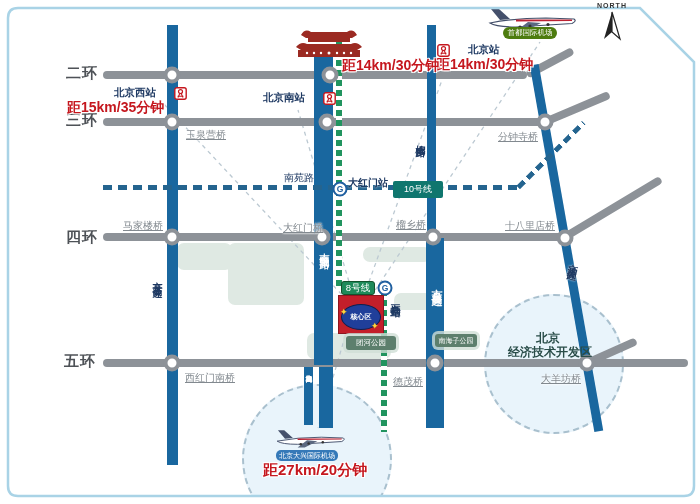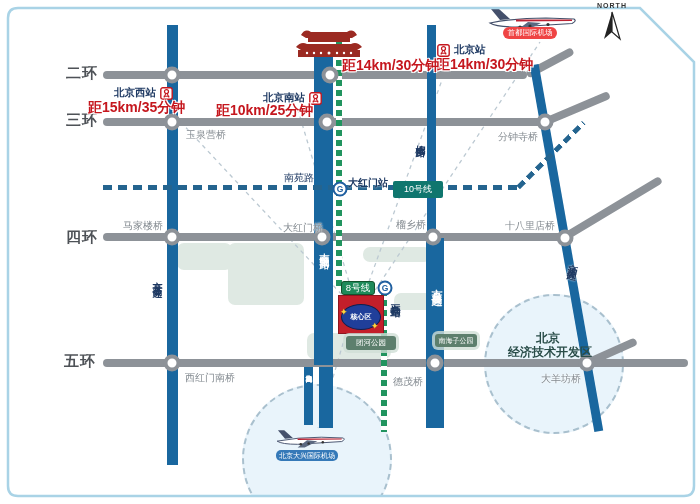--- a/index.html
+++ b/index.html
@@ -14,29 +14,29 @@
   .rh{position:absolute;height:8px;background:#8d9298;border-radius:4px;}
   .rd{position:absolute;height:8px;background:#8d9298;border-radius:4px;transform-origin:left center;}
   .bv{position:absolute;background:#19679f;}
   .junction{position:absolute;width:17px;height:17px;border-radius:50%;background:#fff;border:4.5px solid #8d9298;box-sizing:border-box;transform:translate(-50%,-50%);}
   
   .l10{position:absolute;height:4.5px;background:repeating-linear-gradient(90deg,#24648f 0 9px,rgba(0,0,0,0) 9px 15px);}
   .l10d{position:absolute;height:4.5px;background:repeating-linear-gradient(90deg,#24648f 0 8px,rgba(0,0,0,0) 8px 13px);transform-origin:left center;}
   .l8{position:absolute;width:6px;background:repeating-linear-gradient(180deg,#21945f 0 6px,#ffffff 6px 10px);}
   
   .ring-lbl{position:absolute;font-size:15px;font-weight:bold;color:#4e5257;letter-spacing:1px;white-space:nowrap;}
-  .bridge{position:absolute;font-size:10px;color:#82898f;white-space:nowrap;text-shadow:0 0 2px #fff,0 0 2px #fff;}
+  .bridge{position:absolute;font-size:10px;color:#82898f;white-space:nowrap;text-shadow:0 0 2px #fff,0 0 2px #fff;text-decoration:underline;}
   .navy{position:absolute;font-size:10px;color:#1f3a63;white-space:nowrap;text-shadow:0 0 2px #fff;}
   .bold{font-weight:bold;}
   .red{position:absolute;font-size:14px;font-weight:bold;color:#c5171e;white-space:nowrap;
        text-shadow:-1px -1px 0 #fff,1px -1px 0 #fff,-1px 1px 0 #fff,1px 1px 0 #fff;}
   .vtext{writing-mode:vertical-rl;letter-spacing:2px;}
   .onroad{position:absolute;color:#fff;font-weight:bold;white-space:nowrap;}
   .badge{position:absolute;color:#fff;display:flex;align-items:center;justify-content:center;white-space:nowrap;box-sizing:border-box;}
-  .station{position:absolute;display:flex;align-items:center;gap:4px;white-space:nowrap;}
+  .station{position:absolute;display:flex;align-items:center;gap:18px;white-space:nowrap;}
   .station .nm{font-size:10.5px;font-weight:bold;color:#1f3a63;text-shadow:0 0 2px #fff;}
   .mlogo{position:absolute;width:15px;height:15px;border-radius:50%;background:#fff;border:2px solid #1f5fa0;box-sizing:border-box;
          font-size:8.5px;font-weight:bold;color:#1f5fa0;text-align:center;line-height:10px;transform:translate(-50%,-50%);}
   .park{position:absolute;background:#5d7f6d;color:#fff;border-radius:3px;display:flex;align-items:center;justify-content:center;
         box-shadow:0 0 0 3px rgba(207,223,214,.8);white-space:nowrap;}
   .serif{font-family:"Liberation Serif","DejaVu Serif",serif;font-weight:bold;color:#2a4d49;}
   .core-rect{position:absolute;left:338px;top:295px;width:46px;height:39px;background:#c31f2a;border:1.5px solid #8d1620;box-sizing:border-box;}
   .core-ell{position:absolute;left:2px;top:8px;width:40px;height:26px;background:#203f9a;border:1.5px solid #101f4e;border-radius:50%;
             box-sizing:border-box;display:flex;align-items:center;justify-content:center;color:#fff;font-size:7px;font-weight:bold;}
   .star{position:absolute;color:#ffd23f;font-size:9px;line-height:9px;text-shadow:0 0 1px #b8860b;}
@@ -145,31 +145,30 @@
   <div class="abs serif" style="left:508px;top:344px;font-size:12px;">经济技术开发区</div>
 
   <div class="station" style="left:114px;top:86px;">
     <span class="nm">北京西站</span>
     <svg width="13" height="13" viewBox="0 0 13 13">
           <rect x="0.8" y="0.8" width="11.4" height="11.4" rx="2" fill="#fff" stroke="#c5171e" stroke-width="1.4"></rect>
           <circle cx="6.5" cy="4.6" r="2" fill="none" stroke="#c5171e" stroke-width="1.2"></circle>
           <path d="M4 10.5 L5.6 7 M9 10.5 L7.4 7 M3.6 9.2 H9.4" stroke="#c5171e" stroke-width="1.1" fill="none"></path>
         </svg>
   </div>
-  <div class="red" style="left:88px;top:99px;">距15km/35分钟</div>
+  <div class="red" style="left:67px;top:99px;">距15km/35分钟</div>
 
   <div class="station" style="left:263px;top:91px;">
     <span class="nm">北京南站</span>
     <svg width="13" height="13" viewBox="0 0 13 13">
           <rect x="0.8" y="0.8" width="11.4" height="11.4" rx="2" fill="#fff" stroke="#c5171e" stroke-width="1.4"></rect>
           <circle cx="6.5" cy="4.6" r="2" fill="none" stroke="#c5171e" stroke-width="1.2"></circle>
           <path d="M4 10.5 L5.6 7 M9 10.5 L7.4 7 M3.6 9.2 H9.4" stroke="#c5171e" stroke-width="1.1" fill="none"></path>
         </svg>
   </div>
-  <div class="red" style="left:216px;top:102px;">距10km/25分钟</div>
 
   <div class="station" style="left:437px;top:43px;">
     <svg width="13" height="13" viewBox="0 0 13 13">
           <rect x="0.8" y="0.8" width="11.4" height="11.4" rx="2" fill="#fff" stroke="#c5171e" stroke-width="1.4"></rect>
           <circle cx="6.5" cy="4.6" r="2" fill="none" stroke="#c5171e" stroke-width="1.2"></circle>
           <path d="M4 10.5 L5.6 7 M9 10.5 L7.4 7 M3.6 9.2 H9.4" stroke="#c5171e" stroke-width="1.1" fill="none"></path>
         </svg>
     <span class="nm">北京站</span>
   </div>
   <div class="red" style="left:436px;top:56px;">距14km/30分钟</div>
@@ -195,32 +194,33 @@
 
   <svg class="abs" style="left:486px;top:6px;" width="94" height="26" viewBox="0 0 94 26">
     <path d="M14 14 L5 3 L13 3 L24 13 Z" fill="#44506b"></path>
     <path d="M4 17 Q30 12 60 12 L88 13 Q91 15 86 17.5 L30 21 Q10 21 4 17 Z" fill="#fff" stroke="#44506b" stroke-width="1.2"></path>
     <path d="M42 16 L30 25 L39 25 L55 17 Z" fill="#5a6880"></path>
     <path d="M30 13.5 L86 13.5 L86 15 L30 15.5 Z" fill="#b23"></path>
     <circle cx="34" cy="21" r="1.6" fill="#333"></circle>
         <circle cx="44" cy="20" r="1.6" fill="#333"></circle>
         <circle cx="62" cy="18.5" r="1.6" fill="#333"></circle>
   </svg>
-  <div class="badge" style="left:503px;top:27px;width:54px;height:12px;background:#ef4444;border-radius:6px;font-size:7.5px;">首都国际机场</div>
+  <div class="badge" style="left:503px;top:27px;width:54px;height:12px;background:#4d7c0f;border-radius:6px;font-size:7.5px;">首都国际机场</div>
 
   <svg class="abs" style="left:274px;top:426px;" width="74" height="24" viewBox="0 0 94 26">
     <path d="M14 14 L5 3 L13 3 L24 13 Z" fill="#44506b"></path>
     <path d="M4 17 Q30 12 60 12 L88 13 Q91 15 86 17.5 L30 21 Q10 21 4 17 Z" fill="#fff" stroke="#44506b" stroke-width="1.2"></path>
     <path d="M42 16 L30 25 L39 25 L55 17 Z" fill="#5a6880"></path>
     <path d="M30 13.5 L86 13.5 L86 15 L30 15.5 Z" fill="#b23"></path>
     <circle cx="34" cy="21" r="1.6" fill="#333"></circle>
         <circle cx="44" cy="20" r="1.6" fill="#333"></circle>
         <circle cx="62" cy="18.5" r="1.6" fill="#333"></circle>
   </svg>
   <div class="badge" style="left:276px;top:450px;width:62px;height:11px;background:#3579b8;border-radius:5px;font-size:7px;">北京大兴国际机场</div>
+  <div class="red" style="left:263px;top:461px;font-size:15px;">距27km/20分钟</div>
 
  </div>
 
  <svg class="abs" width="700" height="504" style="left:0;top:0;pointer-events:none;">
    <path d="M18 8 H640 L694 62 V486 Q694 496 684 496 H18 Q8 496 8 486 V18 Q8 8 18 8 Z" fill="none" stroke="#a9d3e6" stroke-width="2.5"></path>
  </svg>
 
  <div class="abs" style="left:592px;top:2px;width:40px;text-align:center;">
    <div style="font-size:7px;letter-spacing:1px;color:#333;font-weight:bold;">NORTH</div>
    <svg width="26" height="32" viewBox="0 0 26 32" style="margin-top:1px;">

